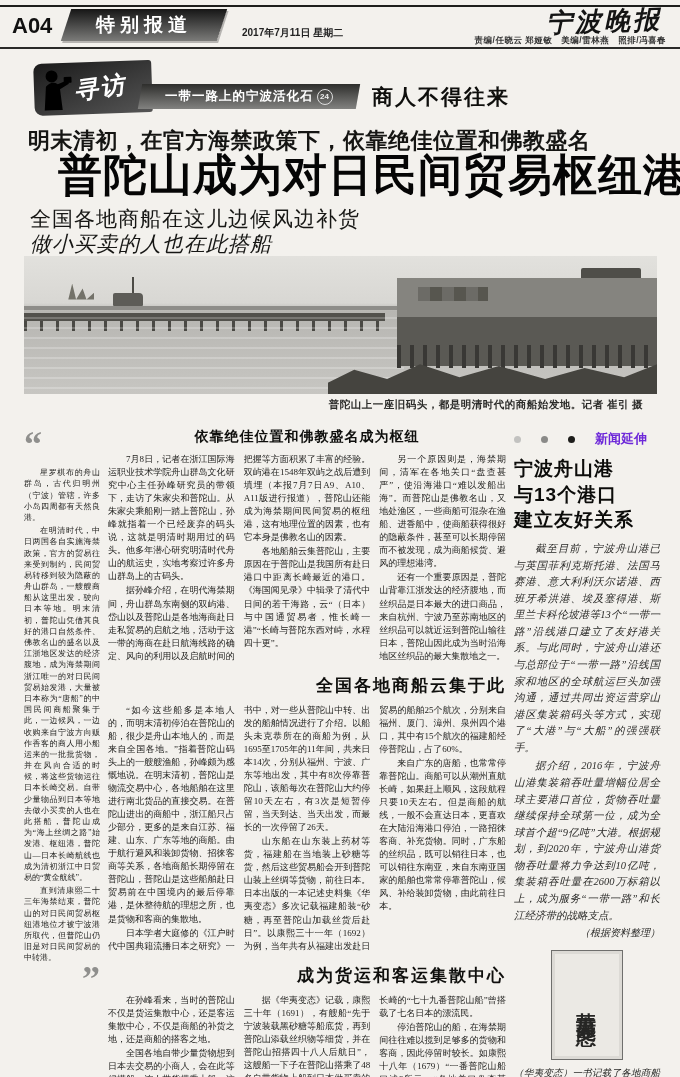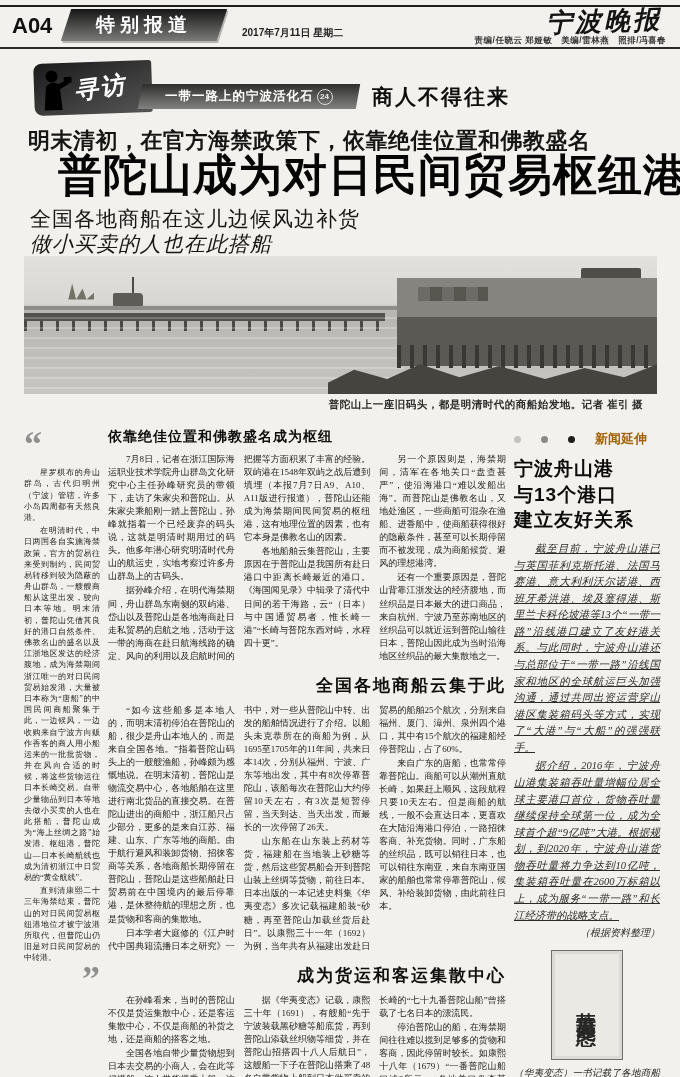--- a/index.html
+++ b/index.html
@@ -57,32 +57,32 @@
   .content{position:absolute;left:24px;top:426px;width:636px;display:flex;}
   
   .qcol{width:76px;flex:0 0 76px;padding-top:6px;}
   .qmark-open,.qmark-close{font:900 36px/0.7 var(--serif);color:#8f8f8d;}
   .qmark-close{text-align:right;margin-top:4px;}
   .qp{font:400 8px/1.4 var(--serif);text-align:justify;text-indent:2em;color:#242422;margin:0 0 2px;}
   .qcol-text{margin-top:10px;}
 
   
   .article{width:398px;flex:0 0 398px;margin-left:8px;}
-  .sec-h1{font:700 14px var(--sans);text-align:left;color:#0f0f0d;margin:2px 0 7px;letter-spacing:1px;}
+  .sec-h1{font:700 14px var(--sans);text-align:center;color:#0f0f0d;margin:2px 0 7px;letter-spacing:1px;}
   .sec-h2{font:800 17px var(--sans);color:#0f0f0d;margin:11px 0 7px 2px;letter-spacing:2px;text-align:right;}
   .sec-body{column-count:3;column-gap:9px;}
   .ap{font:400 9px/1.45 var(--serif);text-align:justify;text-indent:2em;margin:0 0 1px;color:#1d1d1b;}
 
   
   .sidebar{width:146px;flex:0 0 146px;margin-left:8px;padding-top:4px;}
-  .sb-label{display:flex;align-items:center;gap:20px;font:700 13px var(--sans);color:#a16207;margin-bottom:8px;text-align:right;}
+  .sb-label{display:flex;align-items:center;gap:20px;font:700 13px var(--sans);color:#6d28d9;margin-bottom:8px;text-align:right;}
   .dot{width:7px;height:7px;border-radius:50%;display:inline-block;}
   .dot1{background:#c2c2c0;}.dot2{background:#8a8a88;}.dot3{background:#1d1d1b;}
   .sb-title{font:700 19px/1.35 var(--sans);color:#0c0c0a;letter-spacing:1px;margin-bottom:8px;}
-  .sp{font:400 10.5px/1.58 var(--serif);font-style:italic;text-align:justify;text-indent:2em;color:#2a2a28;margin:0 0 2px;text-decoration:underline;}
+  .sp{font:400 10.5px/1.58 var(--serif);font-style:italic;text-align:justify;text-indent:2em;color:#2a2a28;margin:0 0 2px;}
   .sb-credit{font:400 10px var(--serif);font-style:italic;text-align:right;color:#2a2a28;margin:2px 0 10px;}
   .book-frame{width:62px;height:100px;border:1px solid #6f6f6d;background:#ebe9e4;margin:0 auto;padding:4px;box-shadow:0 0 0 3px #dcdad5 inset;display:flex;align-items:center;justify-content:center;}
   .book-inner{writing-mode:vertical-rl;font:700 20px var(--serif);color:#262624;letter-spacing:4px;}
   .sb-img-caption{font:400 9.5px/1.5 var(--serif);font-style:italic;color:#2a2a28;margin-top:6px;text-align:justify;}
 </style>
 </head>
 <body>
 
 <div class="page">
 

